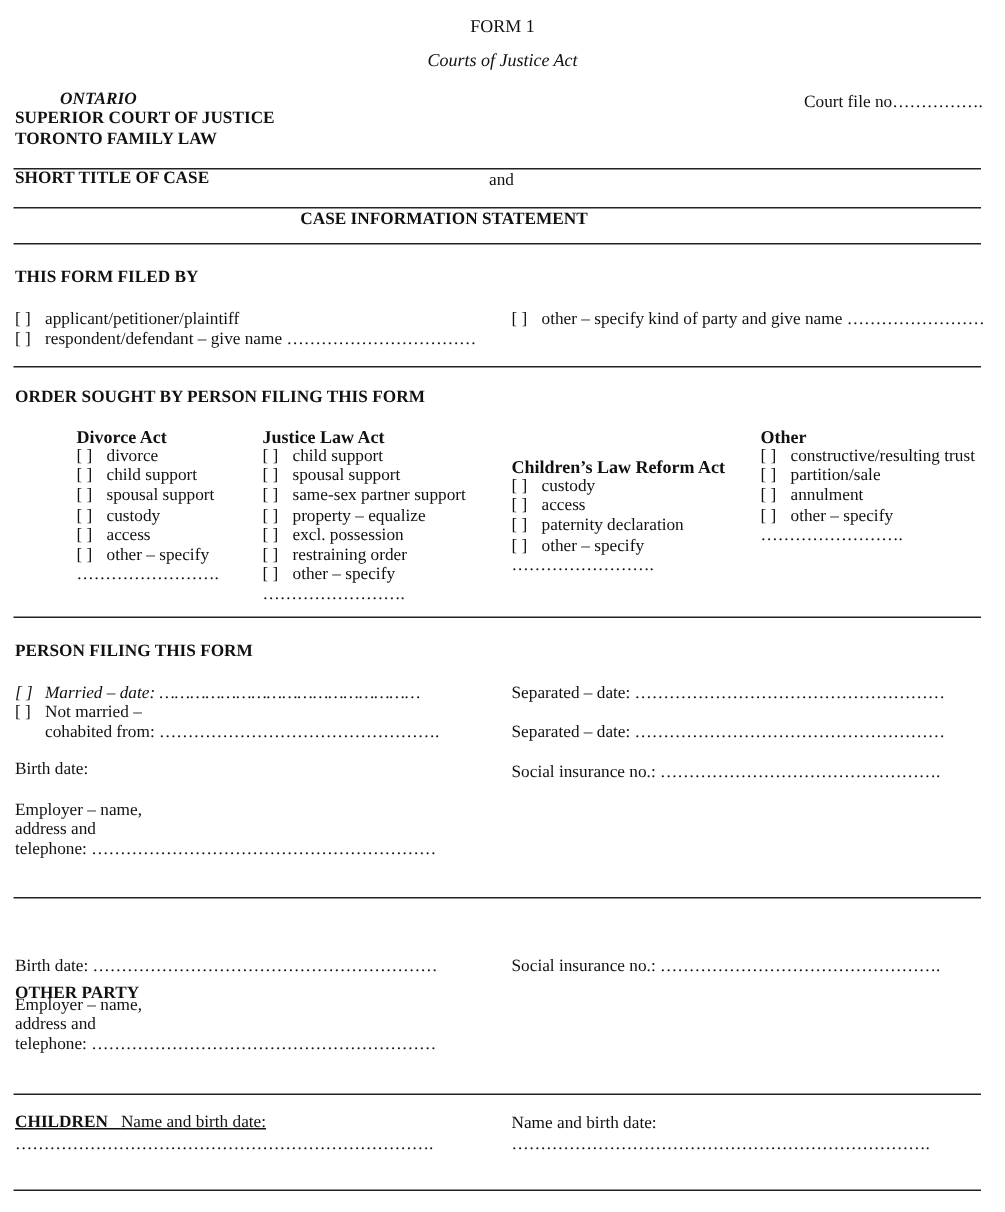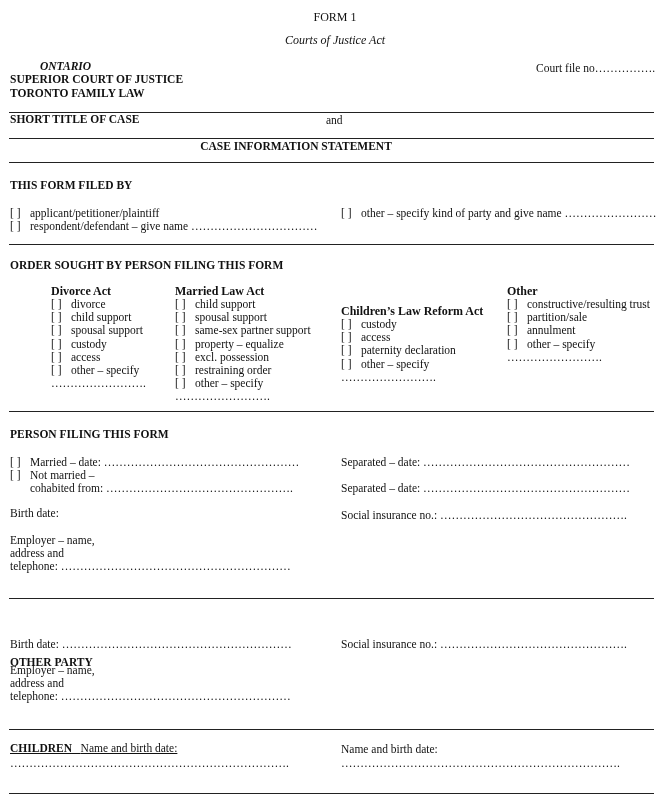--- a/index.html
+++ b/index.html
@@ -54,21 +54,21 @@
       <div class="item"><span class="cb">[ ]</span><span>divorce</span></div>
       <div class="item"><span class="cb">[ ]</span><span>child support</span></div>
       <div class="item"><span class="cb">[ ]</span><span>spousal support</span></div>
       <div class="item"><span class="cb">[ ]</span><span>custody</span></div>
       <div class="item"><span class="cb">[ ]</span><span>access</span></div>
       <div class="item"><span class="cb">[ ]</span><span>other – specify</span></div>
       <div class="item">…………………….</div>
     </div>
 </div>
 <div class="col" style="left:175px;top:285px;">
-  <div class="hdr">Married Law Act</div>
+  <div class="hdr">Justice Law Act</div>
   <div class="items">
       <div class="item"><span class="cb">[ ]</span><span>child support</span></div>
       <div class="item"><span class="cb">[ ]</span><span>spousal support</span></div>
       <div class="item"><span class="cb">[ ]</span><span>same-sex partner support</span></div>
       <div class="item"><span class="cb">[ ]</span><span>property – equalize</span></div>
       <div class="item"><span class="cb">[ ]</span><span>excl. possession</span></div>
       <div class="item"><span class="cb">[ ]</span><span>restraining order</span></div>
       <div class="item"><span class="cb">[ ]</span><span>other – specify</span></div>
       <div class="item">…………………….</div>
     </div>
@@ -89,21 +89,21 @@
       <div class="item"><span class="cb">[ ]</span><span>constructive/resulting trust</span></div>
       <div class="item"><span class="cb">[ ]</span><span>partition/sale</span></div>
       <div class="item"><span class="cb">[ ]</span><span>annulment</span></div>
       <div class="item"><span class="cb">[ ]</span><span>other – specify</span></div>
       <div class="item">…………………….</div>
     </div>
 </div>
 <div class="hr" style="top:411px;"></div>
 
 <div class="abs b" style="left:10px;top:428px;">PERSON FILING THIS FORM</div>
-<div class="abs" style="left:10px;top:456px;">
+<div class="abs" style="left:10px;top:456px;font-style:italic;">
   <span class="cb">[ ]</span><span>Married – date: ……………………………………………</span>
 </div>
 <div class="abs" style="left:10px;top:469px;">
   <span class="cb">[ ]</span><span>Not married –</span>
 </div>
 <div class="abs" style="left:30px;top:482px;">cohabited from: ………………………………………….</div>
 <div class="abs" style="left:341px;top:456px;">Separated – date: ………………………………………………</div>
 <div class="abs" style="left:341px;top:482px;">Separated – date: ………………………………………………</div>
 <div class="abs" style="left:10px;top:507px;">Birth date:</div>
 <div class="abs" style="left:341px;top:509px;">Social insurance no.: ………………………………………….</div>

